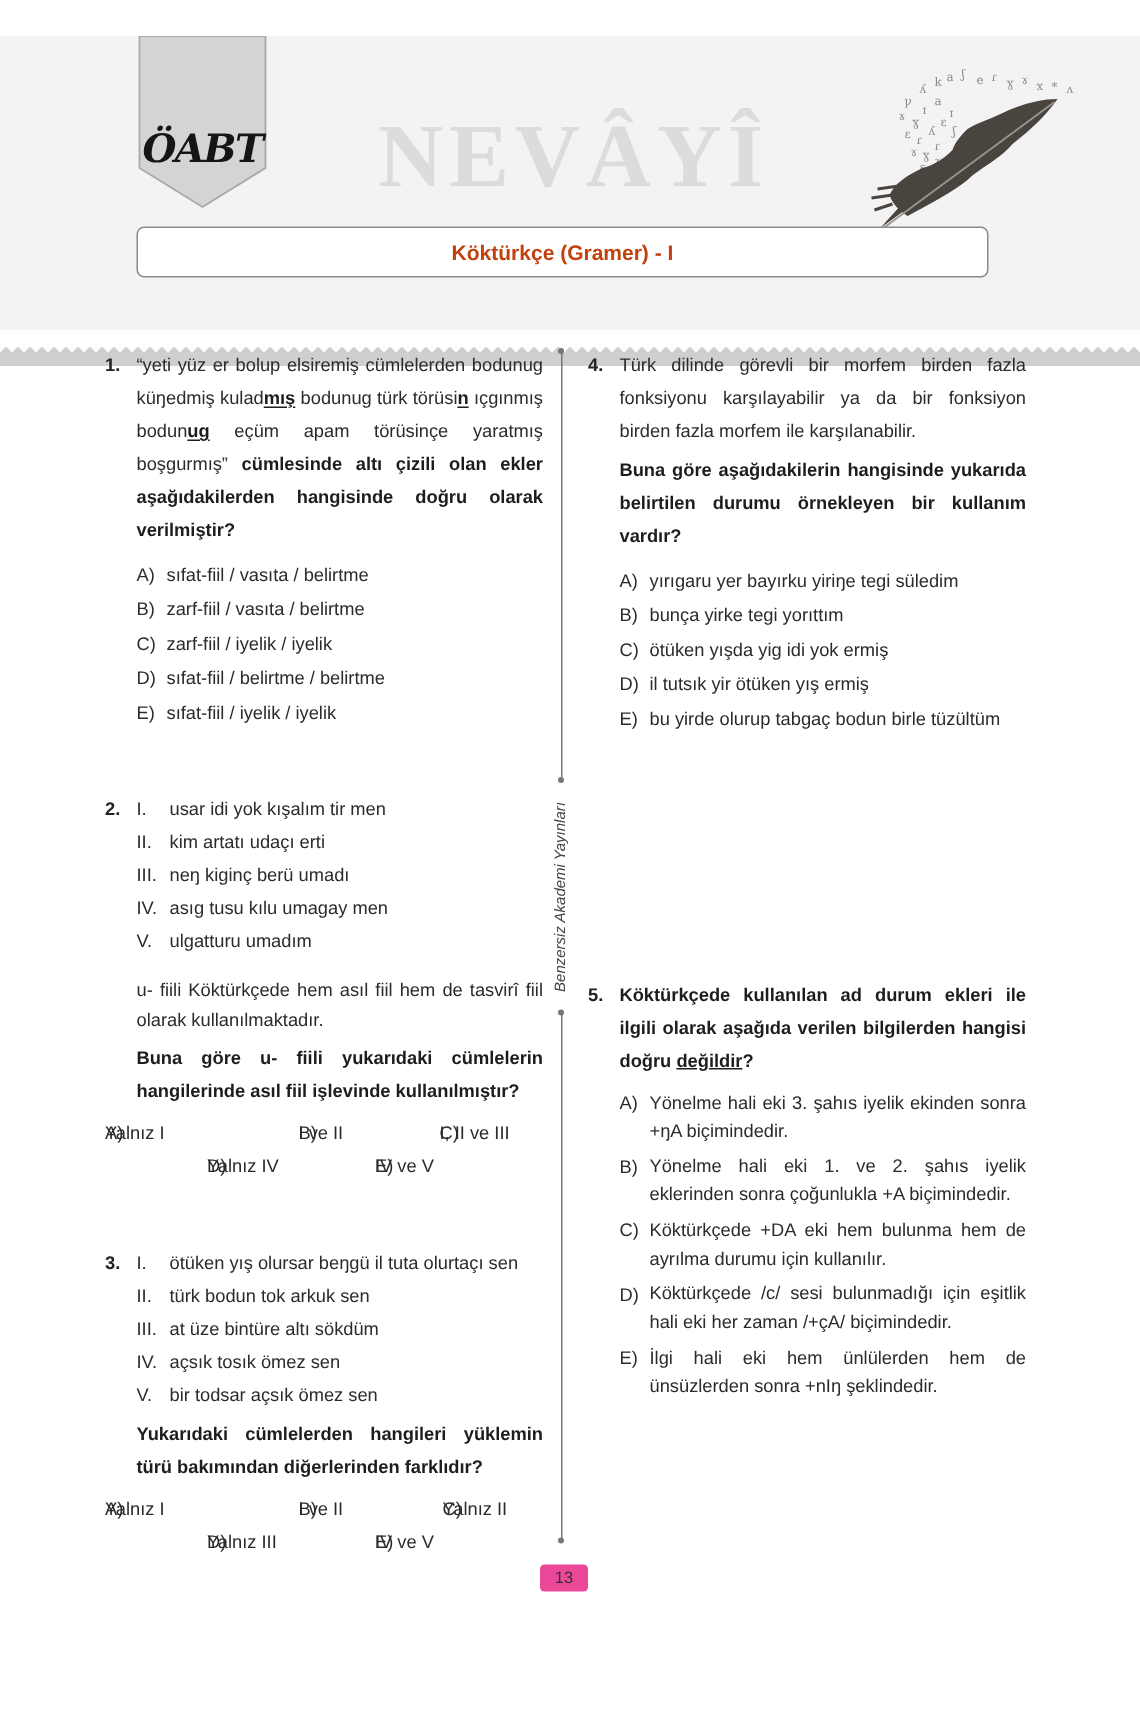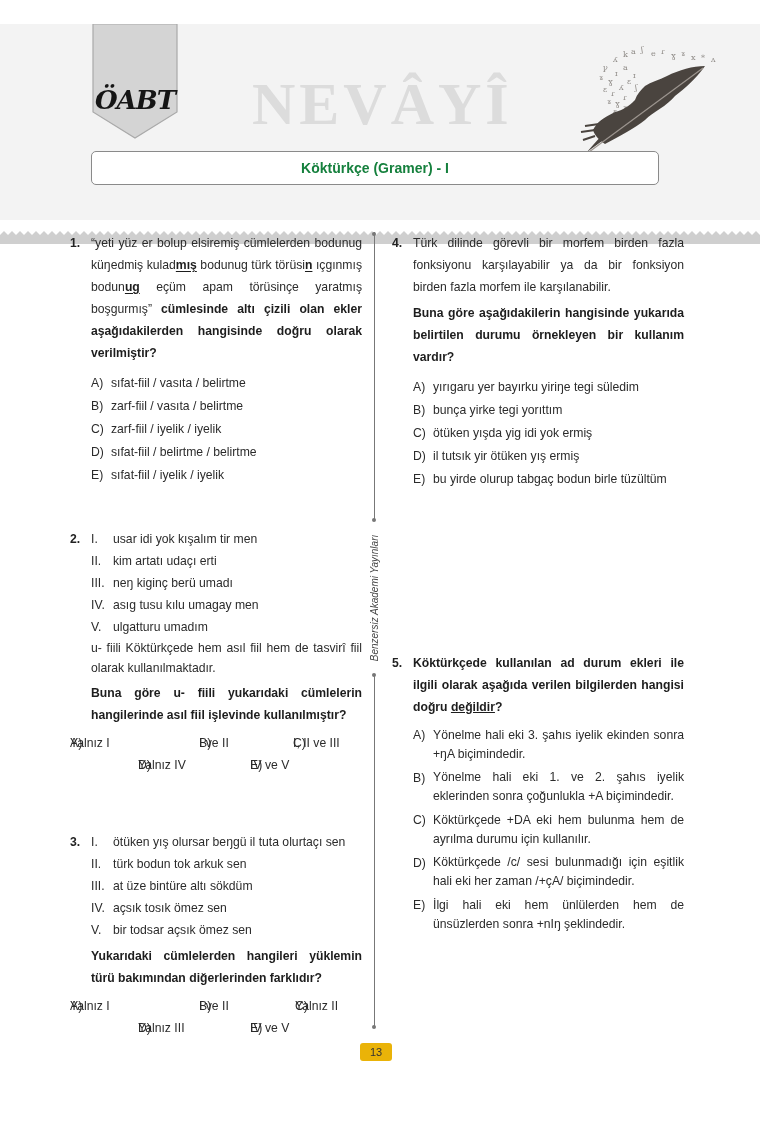--- a/index.html
+++ b/index.html
@@ -24,21 +24,21 @@
   .brand {
     position: absolute; left: 252px; top: 72px;
     font-family: "Liberation Serif", serif; font-size: 60px; font-weight: bold;
     color: #dcdcdc; letter-spacing: 4px; line-height: 64px;
   }
   .feather { position: absolute; left: 575px; top: 40px; width: 150px; height: 115px; }
   .title-box {
     position: absolute; left: 91px; top: 151px; width: 568px; height: 34px;
     background: #fff; border: 1px solid #8a8a8a; border-radius: 5px;
     display: flex; align-items: center; justify-content: center;
-    font-size: 14px; font-weight: bold; color: #15803d;
+    font-size: 14px; font-weight: bold; color: #c2410c;
   }
 
   .col { position: absolute; font-size: 12.2px; line-height: 22px; color: #2b2b2b; }
   .col-left { left: 70px; width: 292px; }
   .col-right { left: 392px; width: 292px; }
 
   .q { position: absolute; width: 100%; }
   .q-num { position: absolute; left: 0; top: 0; font-weight: bold; color: #222; }
   .q-body { margin-left: 21px; }
   .q-text { text-align: justify; }
@@ -59,21 +59,21 @@
   .divider-top { position: absolute; left: 374px; top: 232px; width: 1px; height: 288px; background: #777; }
   .divider-bot { position: absolute; left: 374px; top: 675px; width: 1px; height: 352px; background: #777; }
   .dot { position: absolute; width: 4px; height: 4px; border-radius: 2px; background: #777; }
   .side-text {
     position: absolute; left: 374px; top: 598px;
     transform: translate(-50%, -50%) rotate(-90deg);
     font-size: 10px; font-style: italic; color: #444; white-space: nowrap;
   }
   .page-num {
     position: absolute; left: 360px; top: 1043px; width: 32px; height: 18px;
-    background: #eab308; border-radius: 3px;
+    background: #ec4899; border-radius: 3px;
     display: flex; align-items: center; justify-content: center;
     font-size: 11px; color: #333;
   }
 </style>
 </head>
 <body>
 
 <div class="header">
   <svg class="header-zigzag" viewBox="0 0 760 15" preserveAspectRatio="none" id="zigzag">
       <path d="M0 15 L0 6 L4 2 L8 6 L12 2 L16 6 L20 2 L24 6 L28 2 L32 6 L36 2 L40 6 L44 2 L48 6 L52 2 L56 6 L60 2 L64 6 L68 2 L72 6 L76 2 L80 6 L84 2 L88 6 L92 2 L96 6 L100 2 L104 6 L108 2 L112 6 L116 2 L120 6 L124 2 L128 6 L132 2 L136 6 L140 2 L144 6 L148 2 L152 6 L156 2 L160 6 L164 2 L168 6 L172 2 L176 6 L180 2 L184 6 L188 2 L192 6 L196 2 L200 6 L204 2 L208 6 L212 2 L216 6 L220 2 L224 6 L228 2 L232 6 L236 2 L240 6 L244 2 L248 6 L252 2 L256 6 L260 2 L264 6 L268 2 L272 6 L276 2 L280 6 L284 2 L288 6 L292 2 L296 6 L300 2 L304 6 L308 2 L312 6 L316 2 L320 6 L324 2 L328 6 L332 2 L336 6 L340 2 L344 6 L348 2 L352 6 L356 2 L360 6 L364 2 L368 6 L372 2 L376 6 L380 2 L384 6 L388 2 L392 6 L396 2 L400 6 L404 2 L408 6 L412 2 L416 6 L420 2 L424 6 L428 2 L432 6 L436 2 L440 6 L444 2 L448 6 L452 2 L456 6 L460 2 L464 6 L468 2 L472 6 L476 2 L480 6 L484 2 L488 6 L492 2 L496 6 L500 2 L504 6 L508 2 L512 6 L516 2 L520 6 L524 2 L528 6 L532 2 L536 6 L540 2 L544 6 L548 2 L552 6 L556 2 L560 6 L564 2 L568 6 L572 2 L576 6 L580 2 L584 6 L588 2 L592 6 L596 2 L600 6 L604 2 L608 6 L612 2 L616 6 L620 2 L624 6 L628 2 L632 6 L636 2 L640 6 L644 2 L648 6 L652 2 L656 6 L660 2 L664 6 L668 2 L672 6 L676 2 L680 6 L684 2 L688 6 L692 2 L696 6 L700 2 L704 6 L708 2 L712 6 L716 2 L720 6 L724 2 L728 6 L732 2 L736 6 L740 2 L744 6 L748 2 L752 6 L756 2 L760 6 L760 15 Z" fill="#cfcfcf"></path>
@@ -173,21 +173,21 @@
           </div>
         <div class="roman">
             <span class="roman-key">IV.</span>
             <span>asıg tusu kılu umagay men</span>
           </div>
         <div class="roman">
             <span class="roman-key">V.</span>
             <span>ulgatturu umadım</span>
           </div>
       </div>
-      <p class="q-text" style="margin-top:0;line-height:20px;">u- fiili Köktürkçede hem asıl fiil hem de tasvirî fiil olarak kullanılmaktadır.</p>
+      <p class="q-text" style="margin-top:12px;line-height:20px;">u- fiili Köktürkçede hem asıl fiil hem de tasvirî fiil olarak kullanılmaktadır.</p>
       <p class="q-prompt">Buna göre u- fiili yukarıdaki cümlelerin hangilerinde asıl fiil işlevinde kullanılmıştır?</p>
       <div class="grid-opts">
         <span style="left:-21px;top:0;">
             <span>A)</span> 
             <span>Yalnız I</span>
           </span>
         <span style="left:108px;top:0;">
             <span>B)</span> 
             <span>I ve II</span>
           </span>

